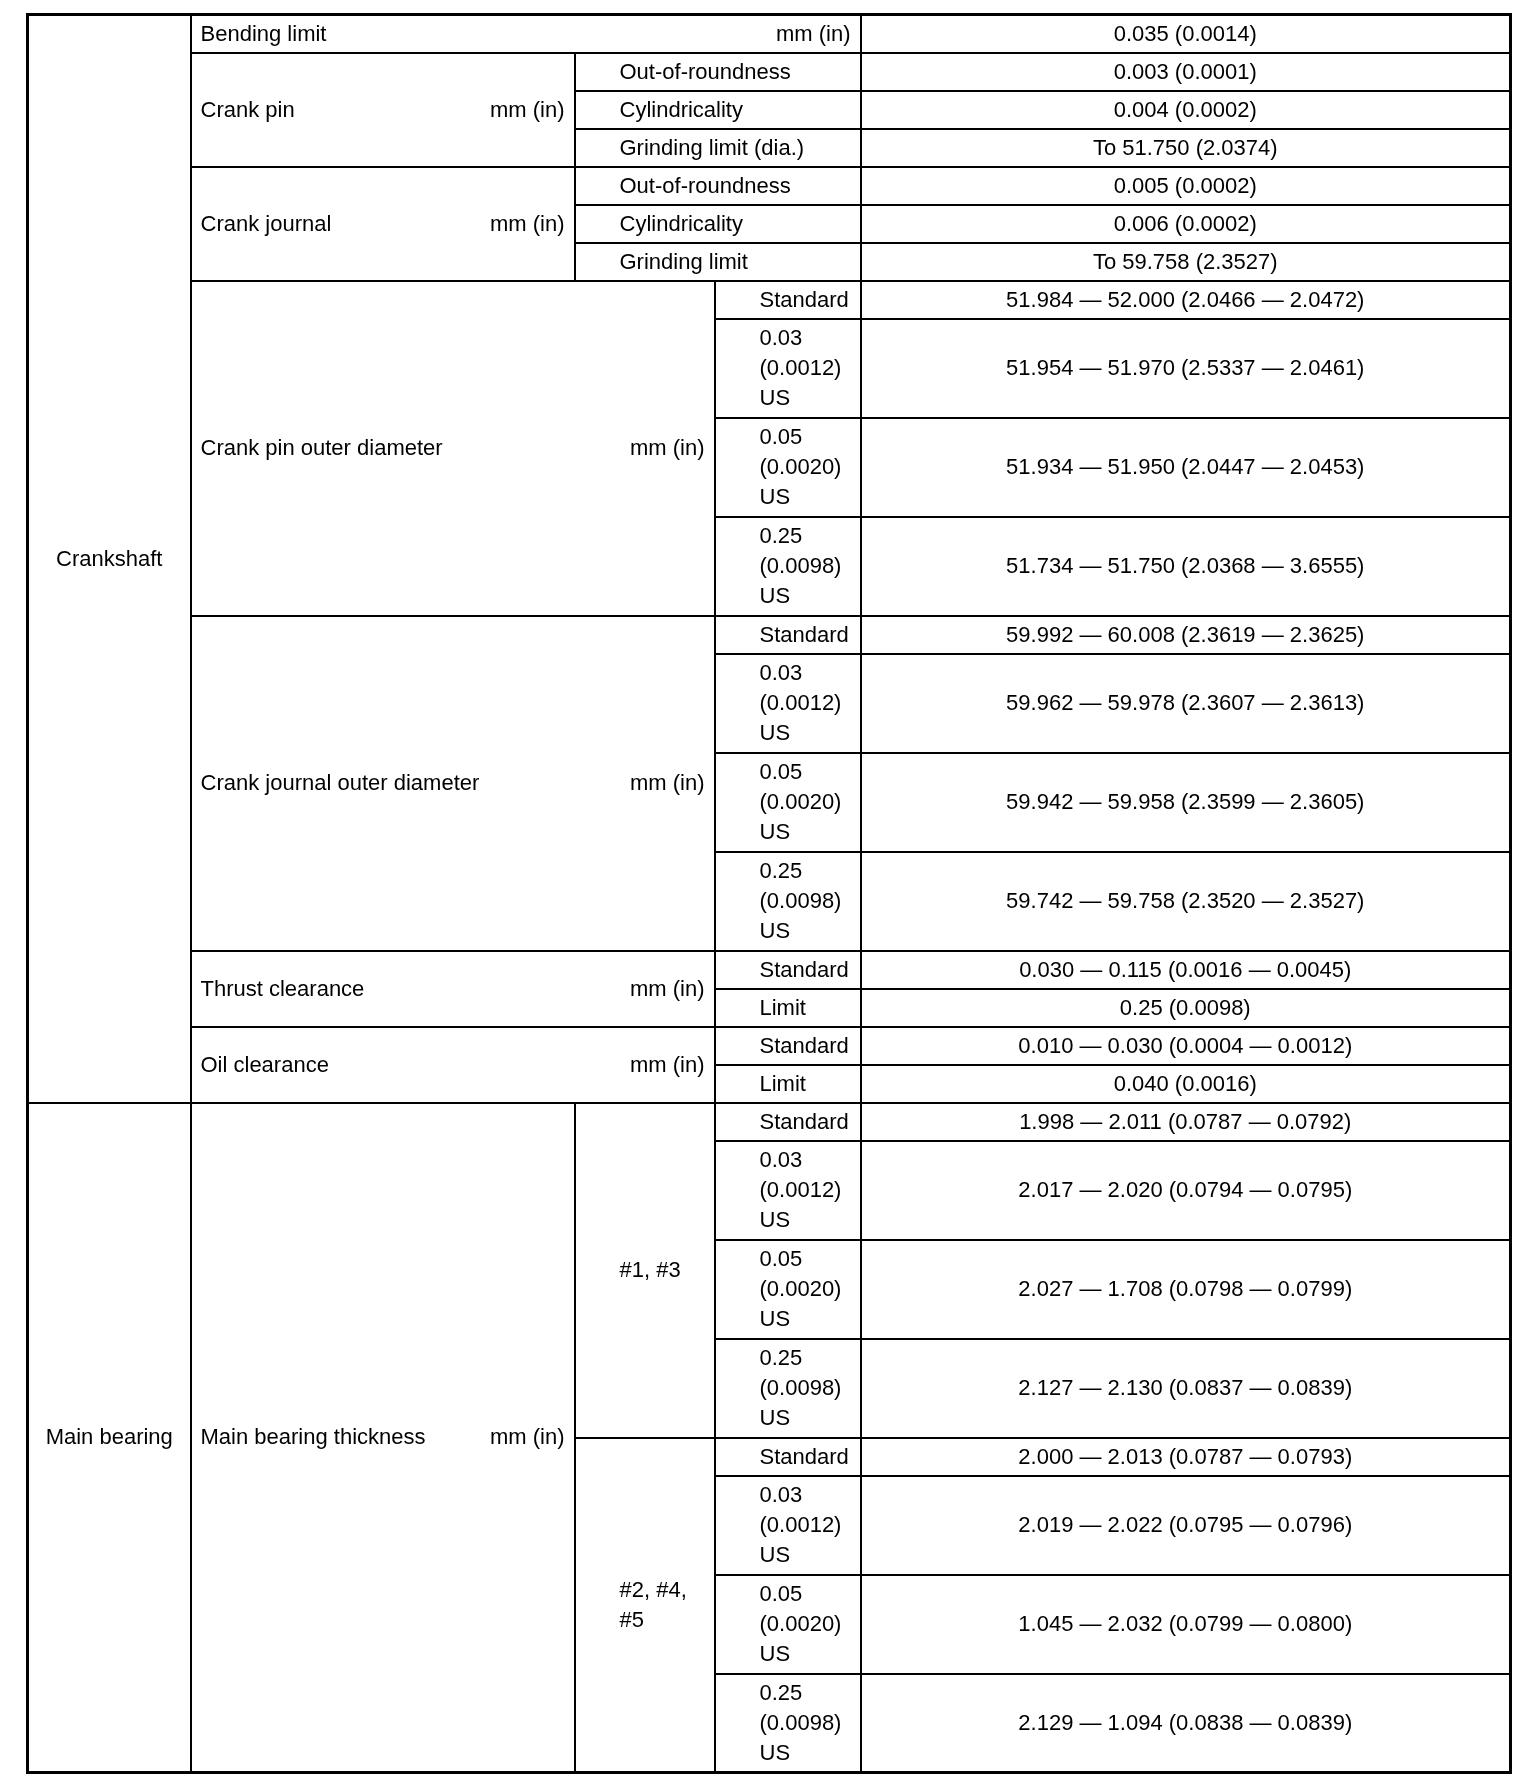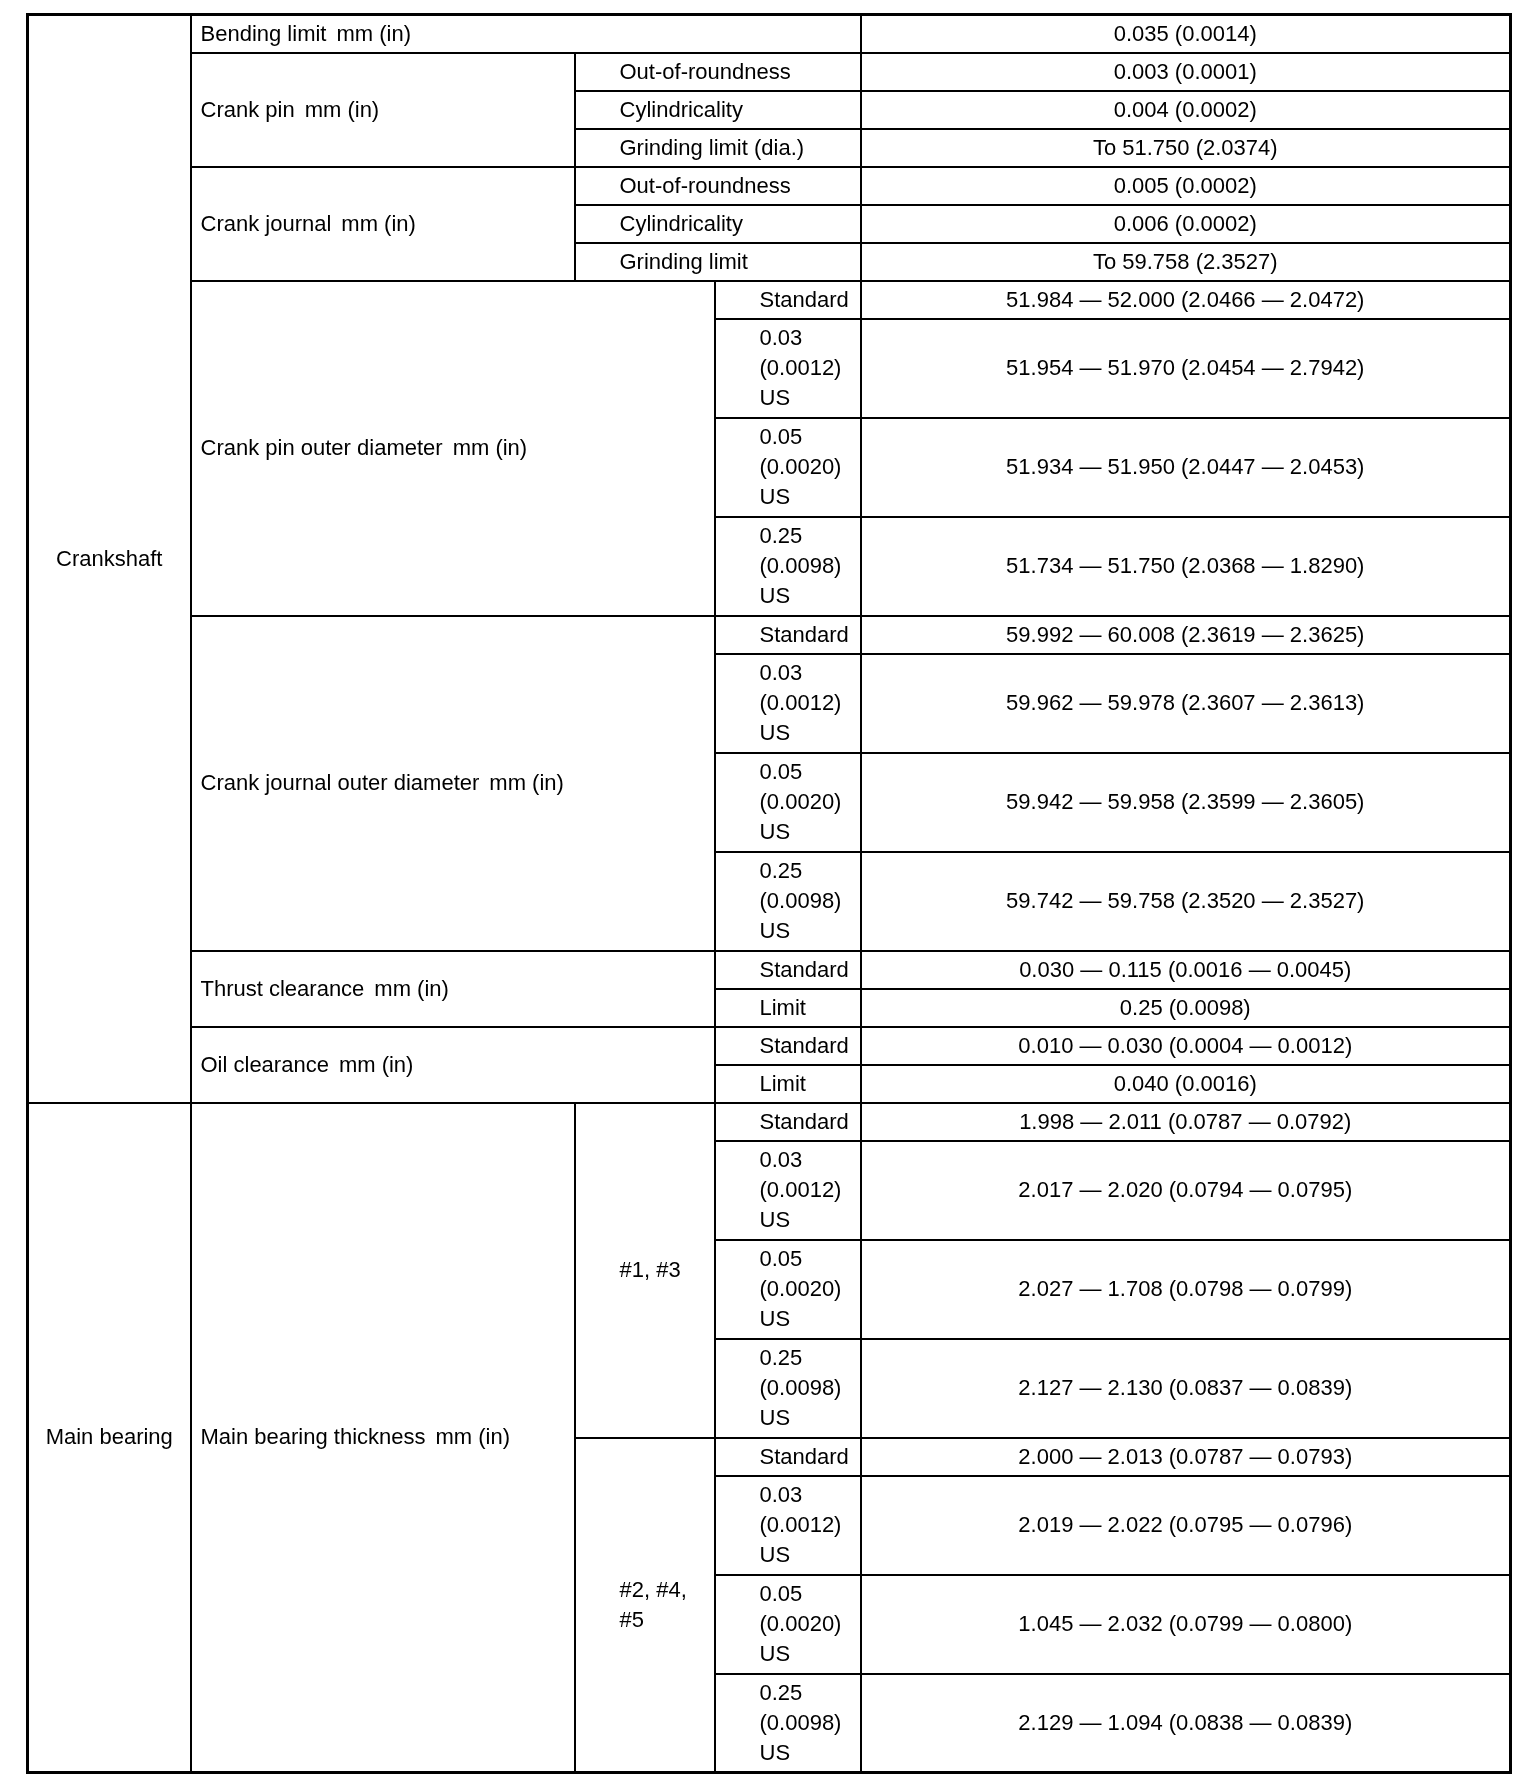--- a/index.html
+++ b/index.html
@@ -34,21 +34,21 @@
   td.value { text-align: center; }
   td.sub   { text-align: left; padding-left: 44px; }
   td.section { text-align: center; }
   td.multiline {
     white-space: pre-line;
     line-height: 30px;
     margin-left: 34px;
   }
   .split {
     display: flex;
-    justify-content: flex-start;
+    justify-content: space-between;
     align-items: center;
     gap: 10px;
     width: 100%;
   }
 </style>
 </head>
 <body>
 
 <table data-name="spec-table">
     <colgroup>
@@ -112,33 +112,33 @@
             <span data-name="unit-label">mm (in)</span>
           </div>
         </td>
         <td class="sub" data-name="grade-cell">Standard</td>
         <td class="value" data-name="value-cell">51.984 — 52.000 (2.0466 — 2.0472)</td>
       </tr>
       <tr class="tall" data-name="table-row">
         <td class="sub multiline" data-name="grade-cell">0.03
 (0.0012)
 US</td>
-        <td class="value" data-name="value-cell">51.954 — 51.970 (2.0454 — 2.7942)</td>
+        <td class="value" data-name="value-cell">51.954 — 51.970 (2.5337 — 2.0461)</td>
       </tr>
       <tr class="tall" data-name="table-row">
         <td class="sub multiline" data-name="grade-cell">0.05
 (0.0020)
 US</td>
         <td class="value" data-name="value-cell">51.934 — 51.950 (2.0447 — 2.0453)</td>
       </tr>
       <tr class="tall" data-name="table-row">
         <td class="sub multiline" data-name="grade-cell">0.25
 (0.0098)
 US</td>
-        <td class="value" data-name="value-cell">51.734 — 51.750 (2.0368 — 1.8290)</td>
+        <td class="value" data-name="value-cell">51.734 — 51.750 (2.0368 — 3.6555)</td>
       </tr>
       <tr class="short" data-name="table-row">
         <td colspan="2" rowspan="4" class="item" data-name="item-cell-crank-journal-outer-diameter">
           <div class="split">
             <span data-name="item-label">Crank journal outer diameter</span>
             <span data-name="unit-label">mm (in)</span>
           </div>
         </td>
         <td class="sub" data-name="grade-cell">Standard</td>
         <td class="value" data-name="value-cell">59.992 — 60.008 (2.3619 — 2.3625)</td>

